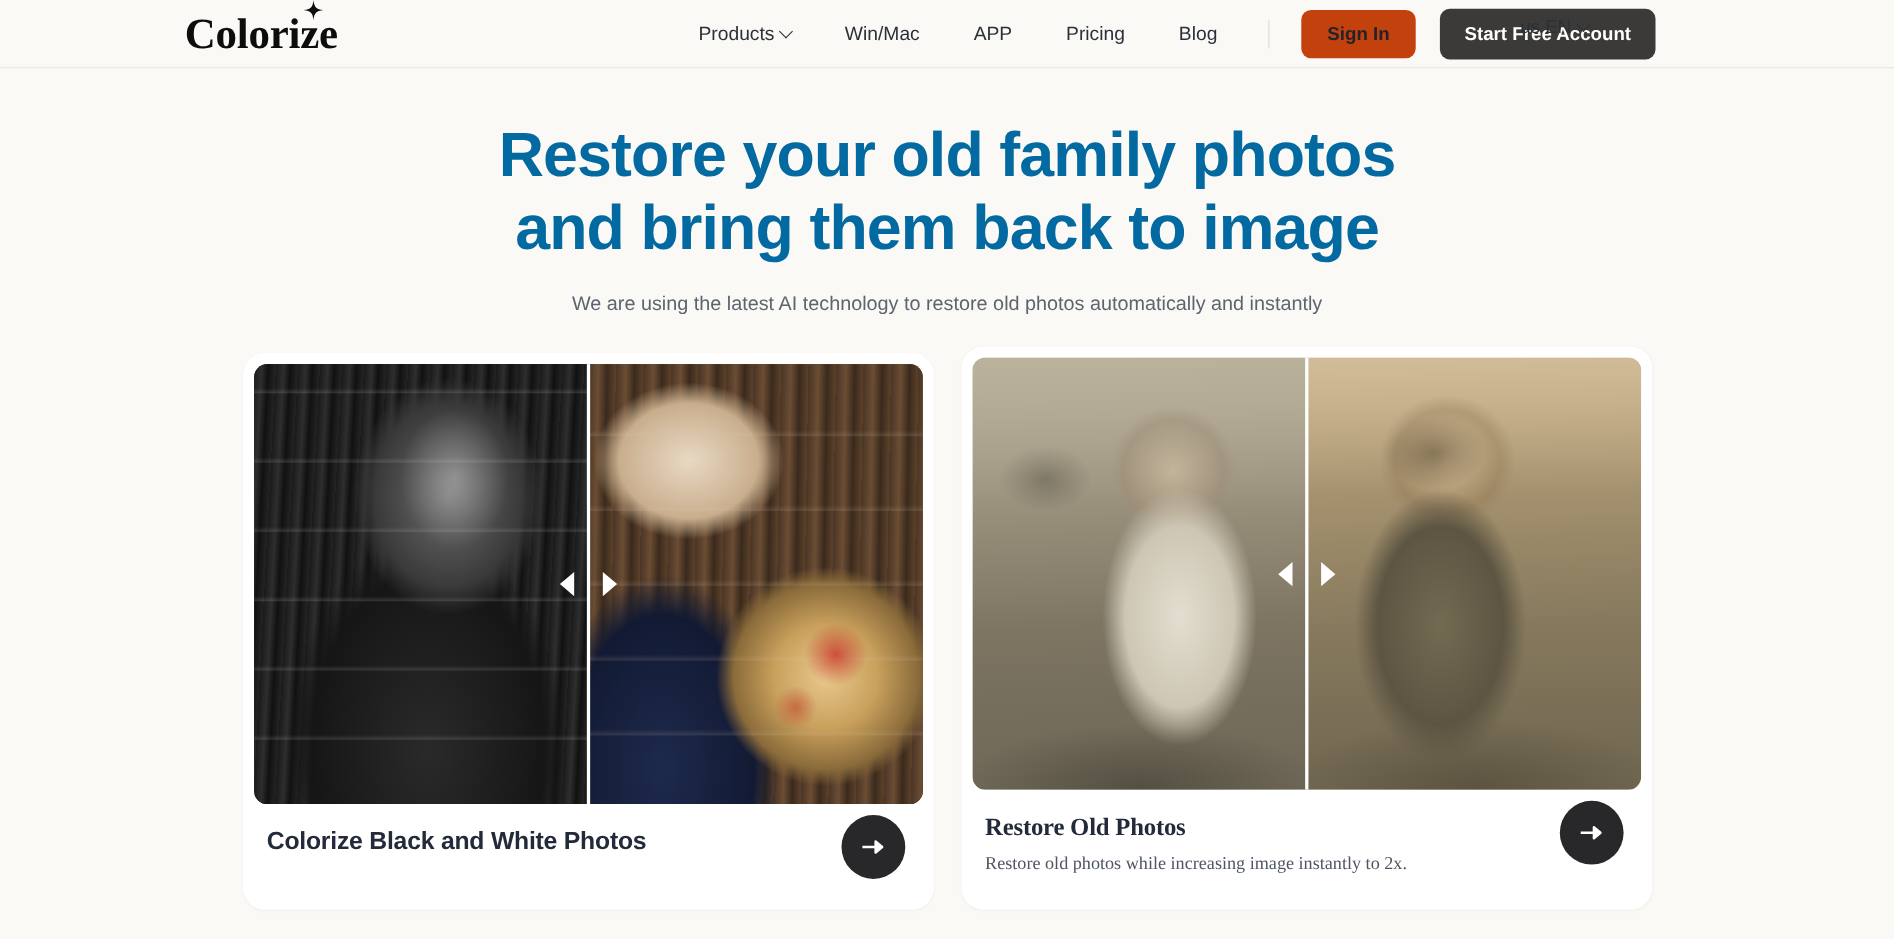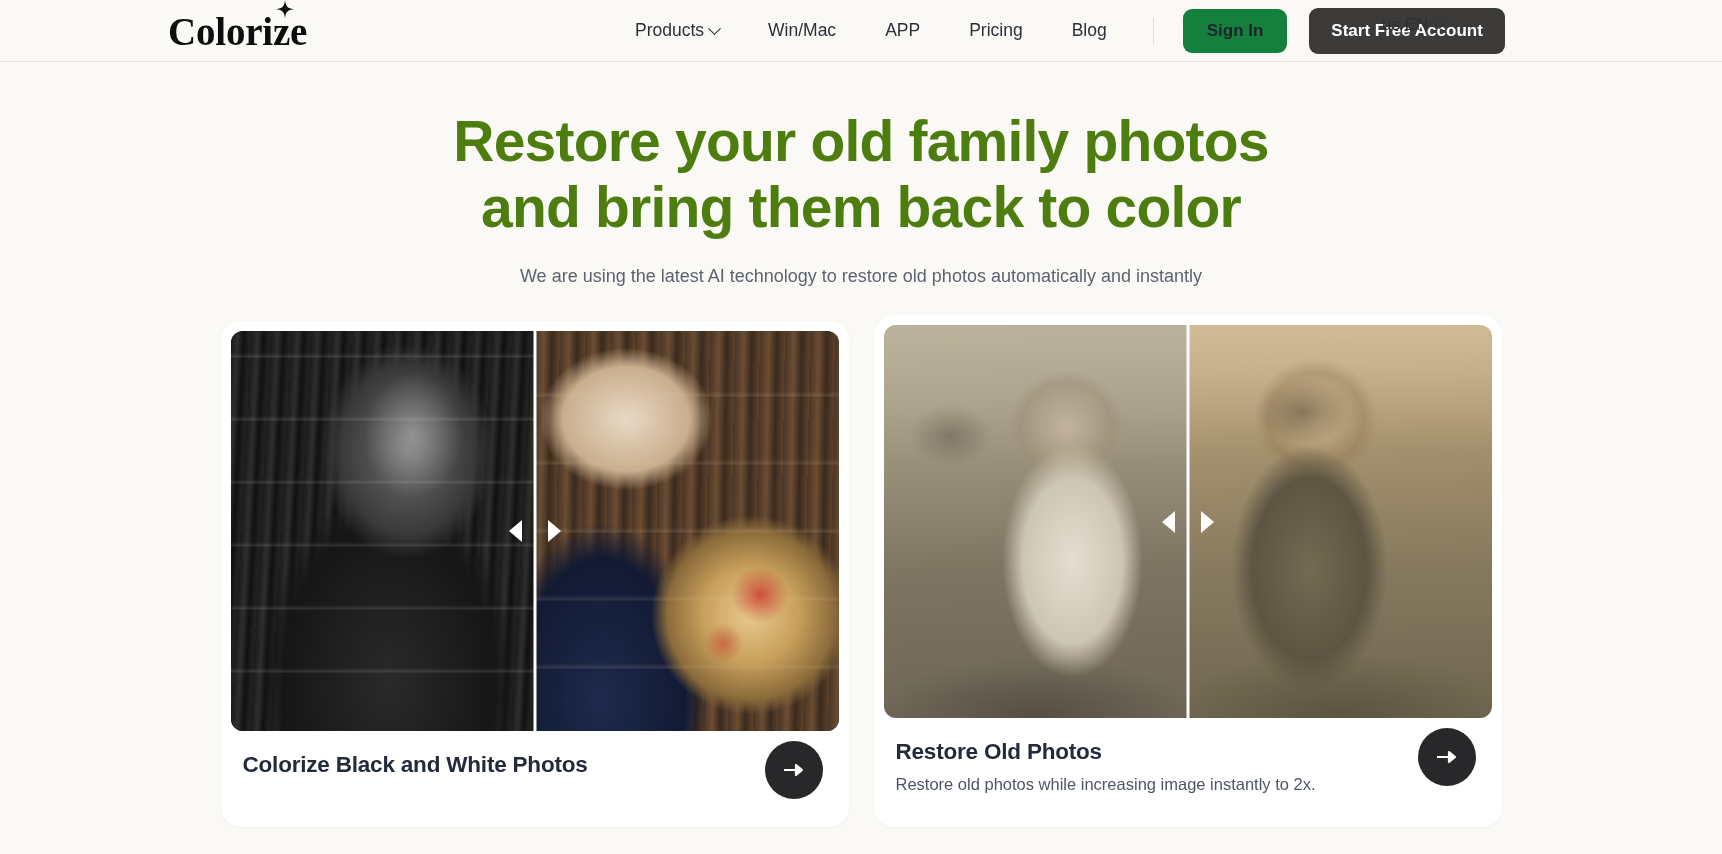--- a/index.html
+++ b/index.html
@@ -86,21 +86,21 @@
   }
 
   .nav-divider {
     width: 1px;
     height: 26px;
     background: #dedcd6;
     margin: 0 14px;
   }
 
   .btn-signin {
-    background: #15803d;
+    background: #c2410c;
     border: none;
     border-radius: 9px;
     font-family: "Liberation Sans", sans-serif;
     font-size: 17px;
     font-weight: 700;
     color: #1f232b;
     padding: 12px 24px;
     cursor: pointer;
     white-space: nowrap;
   }
@@ -136,21 +136,21 @@
   
   .hero {
     text-align: center;
     padding-top: 46px;
   }
   .hero h1 {
     font-family: "Liberation Sans", sans-serif;
     font-size: 57px;
     line-height: 1.16;
     font-weight: 700;
-    color: #4d7c0f;
+    color: #0369a1;
     letter-spacing: -0.8px;
     max-width: 1000px;
     margin: 0 auto;
   }
   .hero p {
     margin-top: 26px;
     font-size: 18px;
     color: #5d6470;
     font-weight: 400;
   }
@@ -164,21 +164,21 @@
   }
 
   .card {
     background: #ffffff;
     border-radius: 20px;
     width: 628px;
     padding: 10px 10px 0 10px;
     box-shadow: 0 1px 3px rgba(0,0,0,0.04);
     position: relative;
   }
-  .card.raised { margin-top: -6px; }
+  .card.raised { margin-top: -6px; font-family: Liberation Serif, serif; }
 
   .card-media {
     position: relative;
     width: 100%;
     height: 400px;
     border-radius: 12px;
     overflow: hidden;
   }
   .card.raised .card-media { height: 393px; }
 
@@ -350,21 +350,21 @@
 
   <div class="lang">
     <span>us EN</span>
     <i class="chev"></i>
   </div>
 </header>
 
 <section class="hero">
   <h1>
     <span>Restore your old family photos</span><br>
-    <span>and bring them back to color</span>
+    <span>and bring them back to image</span>
   </h1>
   <p>We are using the latest AI technology to restore old photos automatically and instantly</p>
 </section>
 
 <section class="cards">
 
   <article class="card">
     <div class="card-media">
       <div class="half left c1-left"></div>
       <div class="half right c1-right"></div>

